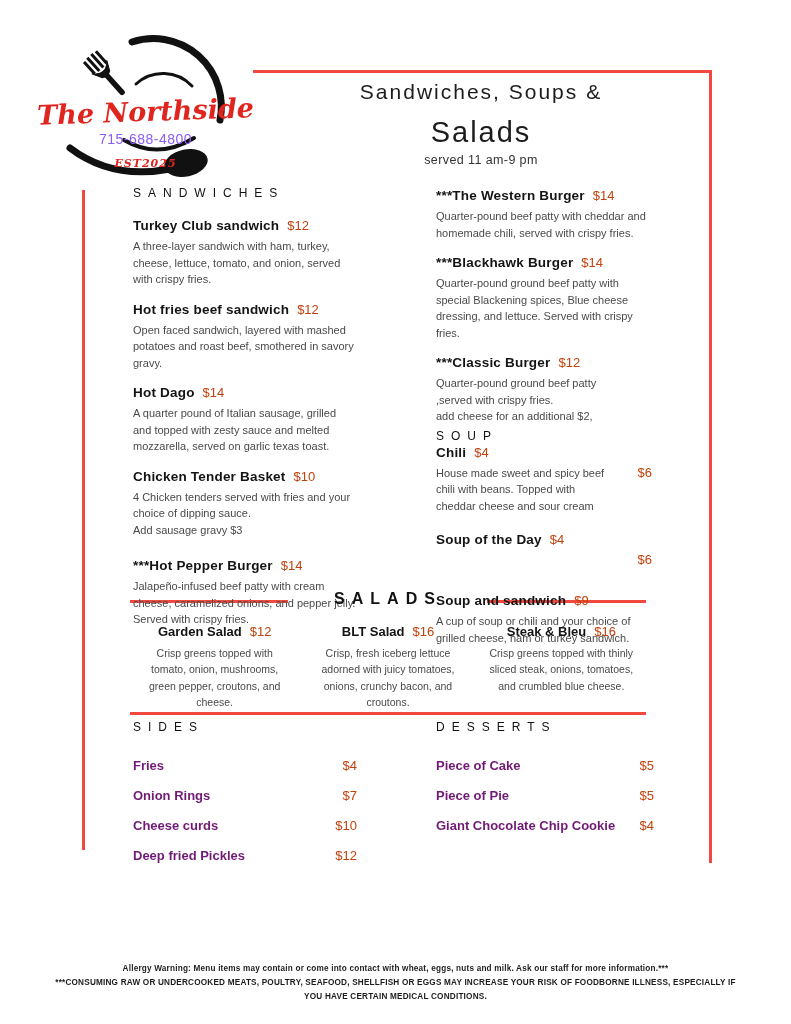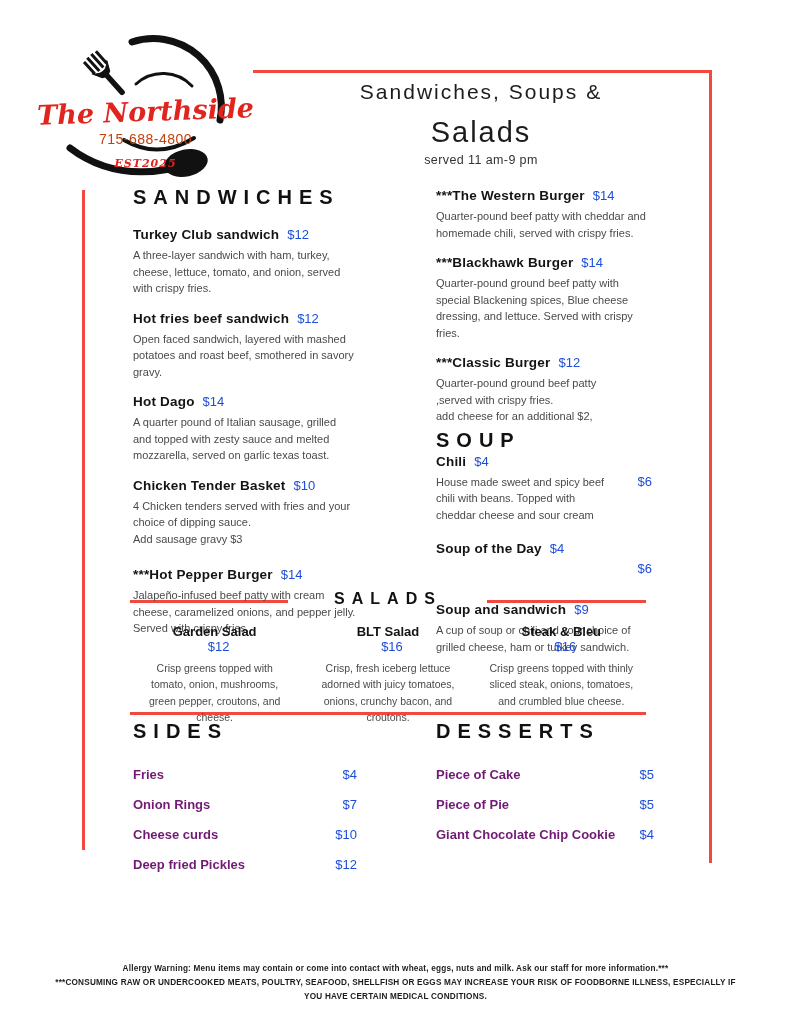--- a/index.html
+++ b/index.html
@@ -15,56 +15,56 @@
   .line-sal-r   { left:487px; top:600px; width:159px; height:3px; }
   .line-sal-b   { left:130px; top:712px; width:516px; height:3px; }
 
   
   .logo { position:absolute; left:28px; top:20px; width:235px; height:160px; }
   .logo svg { position:absolute; left:0; top:0; }
   .logo-name { position:absolute; left:0; right:0; top:76px; text-align:center;
                font-family:"DejaVu Serif", serif; font-style:italic; font-weight:bold;
                font-size:27px; color:#e0251f; white-space:nowrap; transform:rotate(-2deg); }
   .logo-phone { position:absolute; left:0; right:0; top:111px; text-align:center;
-                font-size:14px; color:#c2410c; letter-spacing:0.5px; }
+                font-size:14px; color:#8b5cf6; letter-spacing:0.5px; }
   .logo-est { position:absolute; left:0; right:0; top:137px; text-align:center;
               font-family:"DejaVu Serif", serif; font-style:italic; font-weight:bold;
               font-size:11px; color:#e0251f; letter-spacing:1px; }
 
   
   .title-block { position:absolute; left:255px; top:80px; width:452px; text-align:center; color:#1c1c1c; }
   .title-line1 { font-size:21px; letter-spacing:2px; }
   .title-line2 { font-size:29px; letter-spacing:2px; margin-top:12px; }
   .subtitle    { font-size:12.5px; color:#333; margin-top:4px; letter-spacing:0.4px; }
 
   
   .col-left  { position:absolute; left:133px; top:186px; width:224px; }
   .col-right { position:absolute; left:436px; top:188px; width:216px; }
 
-  .section-heading { font-size:20px; font-weight:bold; letter-spacing:7px; color:#111; }
+  .section-heading { font-size:12px; font-weight:normal; letter-spacing:7px; color:#111; }
   .col-left .section-heading { margin-bottom:18px; }
 
   .item { margin-bottom:14px; }
   .item-head { display:flex; justify-content:flex-start; align-items:flex-start; }
   .item-name { font-weight:bold; font-size:13.5px; color:#141414; letter-spacing:0.2px; }
-  .item-price { font-size:13px; color:#1d4ed8; flex-shrink:0; padding-left:8px; }
+  .item-price { font-size:13px; color:#c2410c; flex-shrink:0; padding-left:8px; }
   .item-desc { font-size:11px; color:#4a4a4a; line-height:1.5; margin-top:5px; white-space:pre-line; }
   .item-desc-row { display:flex; justify-content:space-between; align-items:flex-start; }
   .item-desc-row .item-desc { width:178px; }
   .price2 { margin-top:5px; }
   .gap-lg { margin-bottom:20px; }
   .soup-heading { margin:4px 0 2px 0; }
   .sotd-gap { height:26px; }
 
   
   .salads-band { position:absolute; left:128px; top:590px; width:520px; }
   .salads-title { text-align:center; font-size:16px; font-weight:bold; letter-spacing:7px; color:#111; }
   .salads-grid { display:flex; margin-top:16px; }
   .salad { flex:1; text-align:center; padding:0 10px; }
-  .salad-head { display:flex; justify-content:center; gap:0;flex-direction:column; }
+  .salad-head { display:flex; justify-content:center; gap:0; }
   .salad-name { font-weight:bold; font-size:13px; color:#141414; }
   .salad-desc { font-size:10.5px; color:#4a4a4a; line-height:1.55; margin-top:6px; }
 
   
   .sides    { position:absolute; left:133px; top:720px; width:224px; }
   .desserts { position:absolute; left:436px; top:720px; width:218px; }
   .sides .section-heading, .desserts .section-heading { margin-bottom:24px; }
   .simple-row { display:flex; justify-content:space-between; margin-bottom:15px; }
   .simple-name { font-weight:bold; font-size:13px; color:#701a75; }
 

